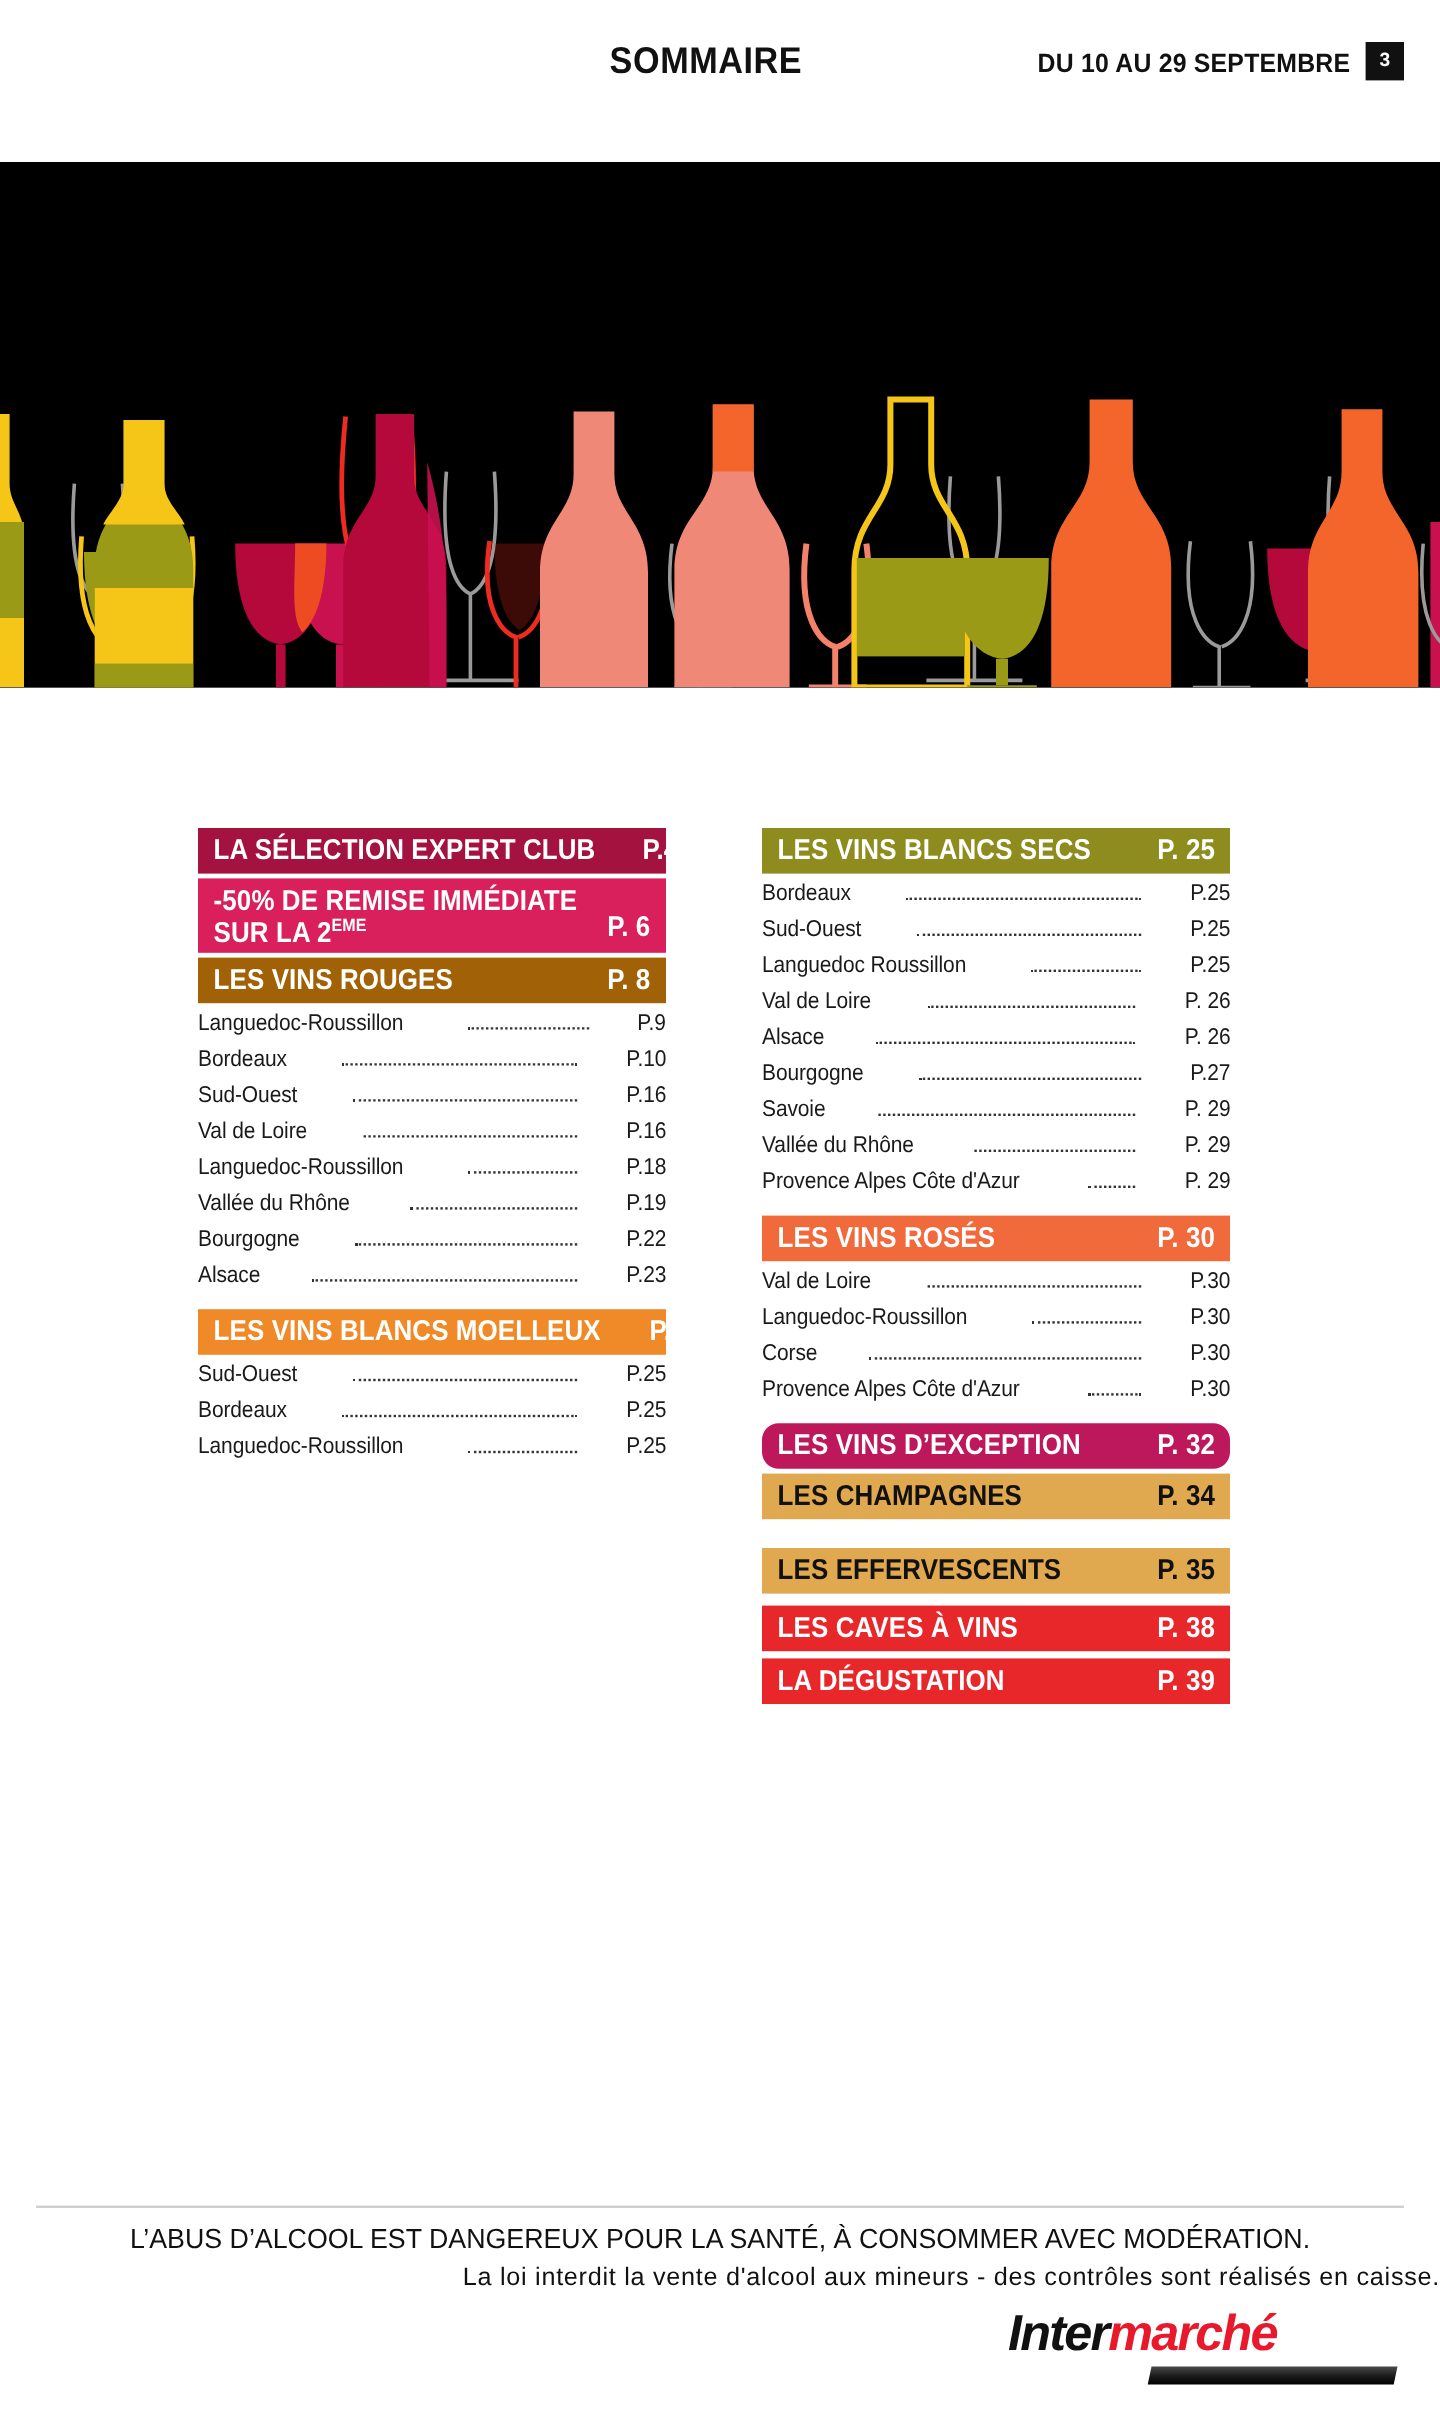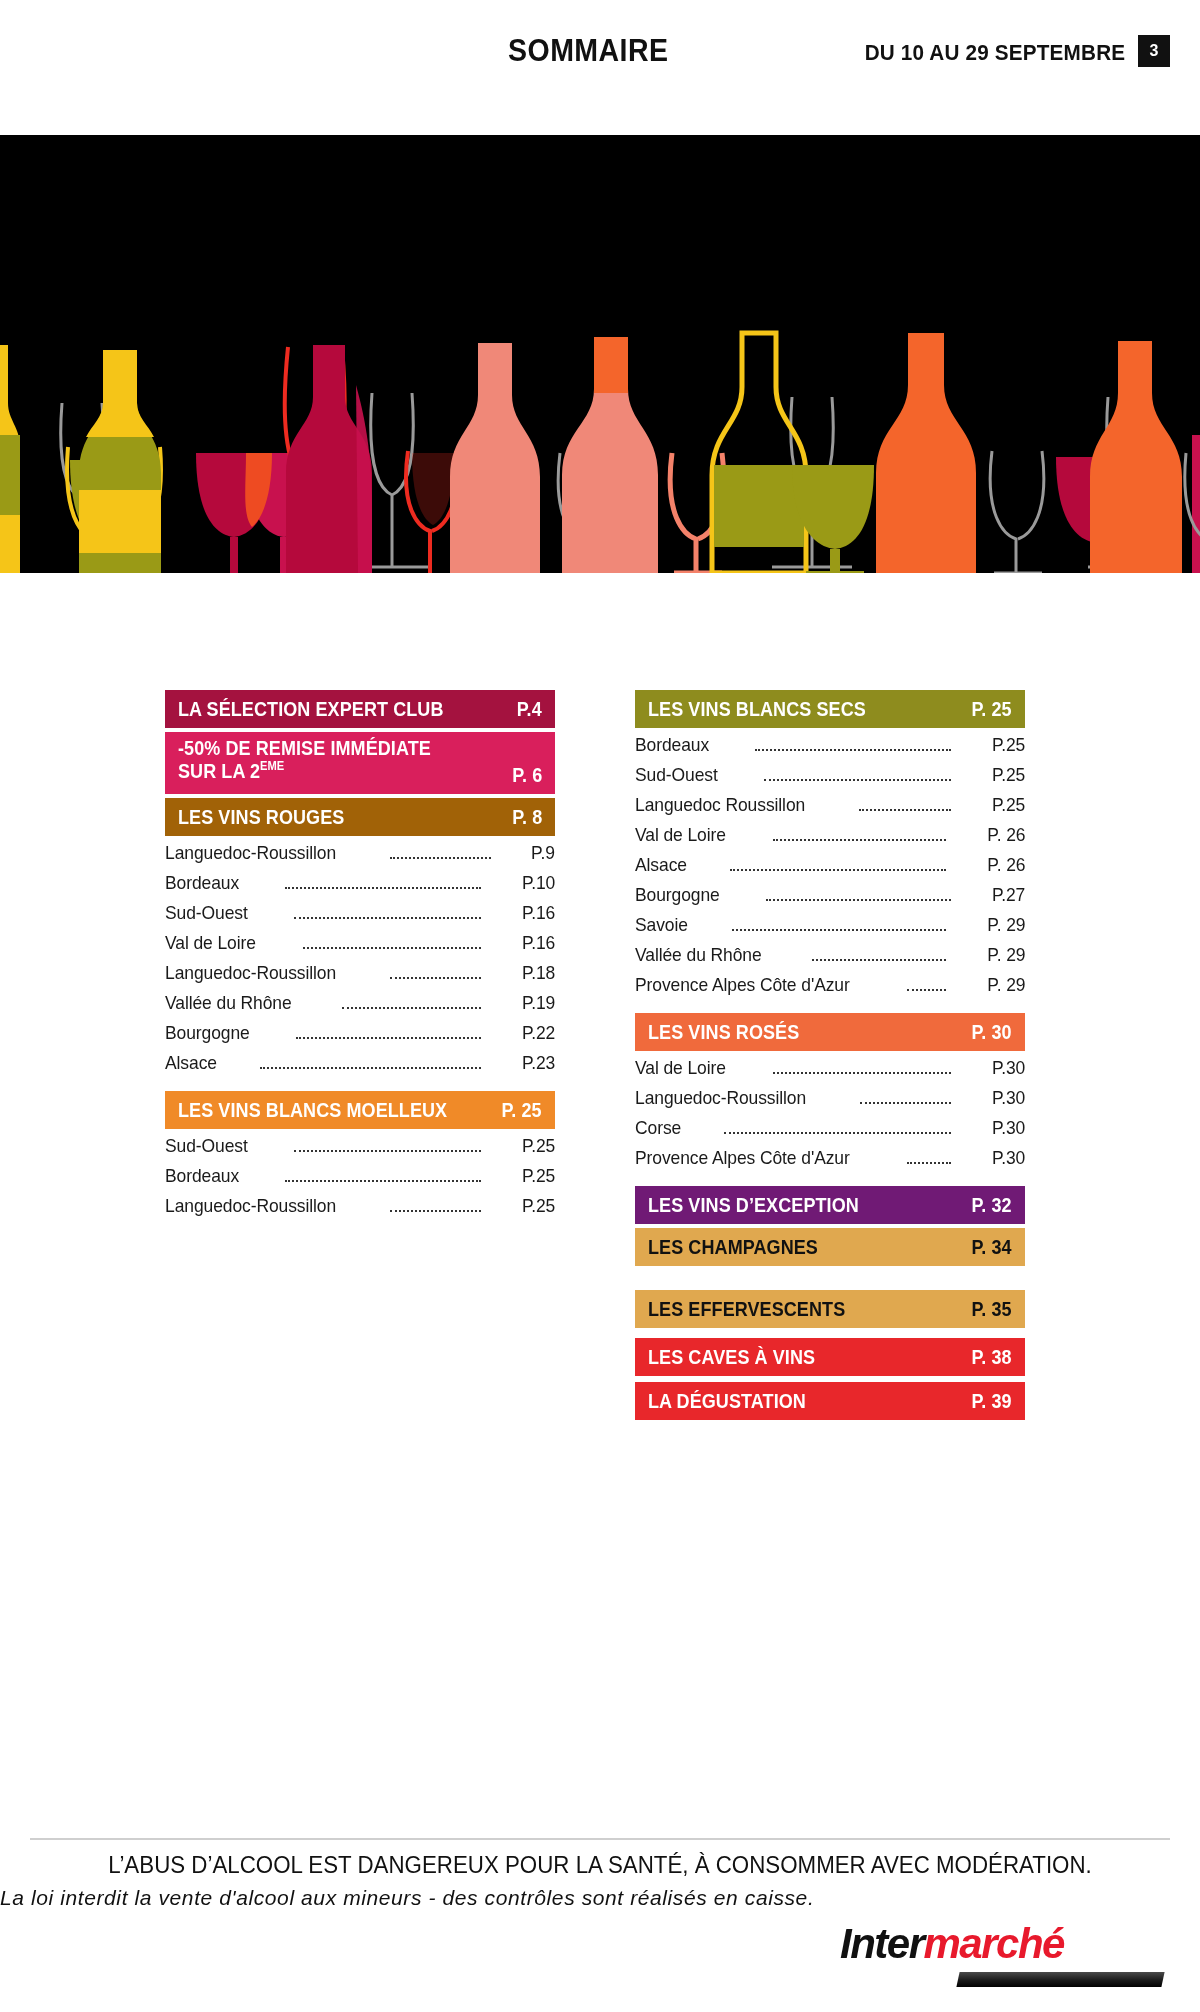--- a/index.html
+++ b/index.html
@@ -89,21 +89,21 @@
 
   .band {
     display: flex;
     align-items: center;
     justify-content: space-between;
     box-sizing: border-box;
     padding: 0 13px;
     height: 38px;
     color: #ffffff;
     font-weight: bold;
-    font-size: 20px;
+    font-size: 24px;
     letter-spacing: 0.1px;
     margin-bottom: 4px;
   }
   .band .band-label {
     transform: scaleX(0.9);
     transform-origin: left center;
     white-space: nowrap;
   }
   .band .band-page {
     transform: scaleX(0.9);
@@ -180,26 +180,25 @@
     text-align: center;
     font-size: 23px;
     color: #111111;
     font-family: "Liberation Sans", sans-serif;
     transform: scaleX(0.97);
   }
   .footer-line2 {
     position: absolute;
     left: 0; top: 1886px;
     width: 1200px;
-    text-align: left;
+    text-align: right;
     font-size: 21px;
     color: #111111;
     letter-spacing: 0.6px;
     font-family: "Liberation Sans", sans-serif;
-    font-style: italic;
   }
   .logo {
     position: absolute;
     right: 30px;
     top: 1920px;
     width: 330px;
     height: 72px;
   }
   .logo-text {
     position: absolute;
@@ -505,21 +504,21 @@
           <span class="e-dots"></span>
           <span class="e-page">P.30</span>
         </div>
       <div class="entry">
           <span class="e-name">Provence Alpes Côte d'Azur</span>
           <span class="e-dots"></span>
           <span class="e-page">P.30</span>
         </div>
     </div>
 
-    <div class="band" style="background:#701a75;color:#ffffff;">
+    <div class="band" style="background:#be185d;color:#ffffff;border-radius:14px;">
       <span class="band-label">LES VINS D’EXCEPTION</span>
       <span class="band-page">P. 32</span>
     </div>
 
     <div class="band" style="background:#E0A84F;color:#111111;margin-bottom:24px;">
       <span class="band-label">LES CHAMPAGNES</span>
       <span class="band-page">P. 34</span>
     </div>
 
     <div class="band" style="background:#E0A84F;color:#111111;margin-bottom:10px;">

